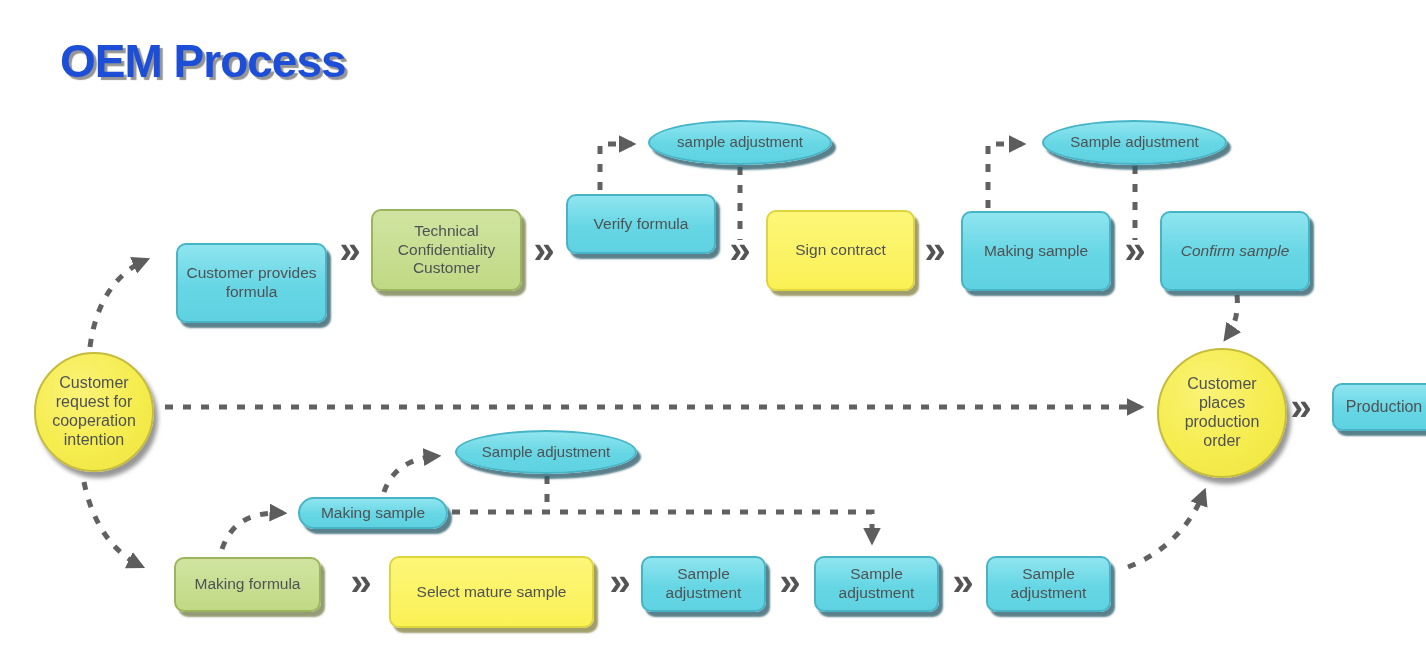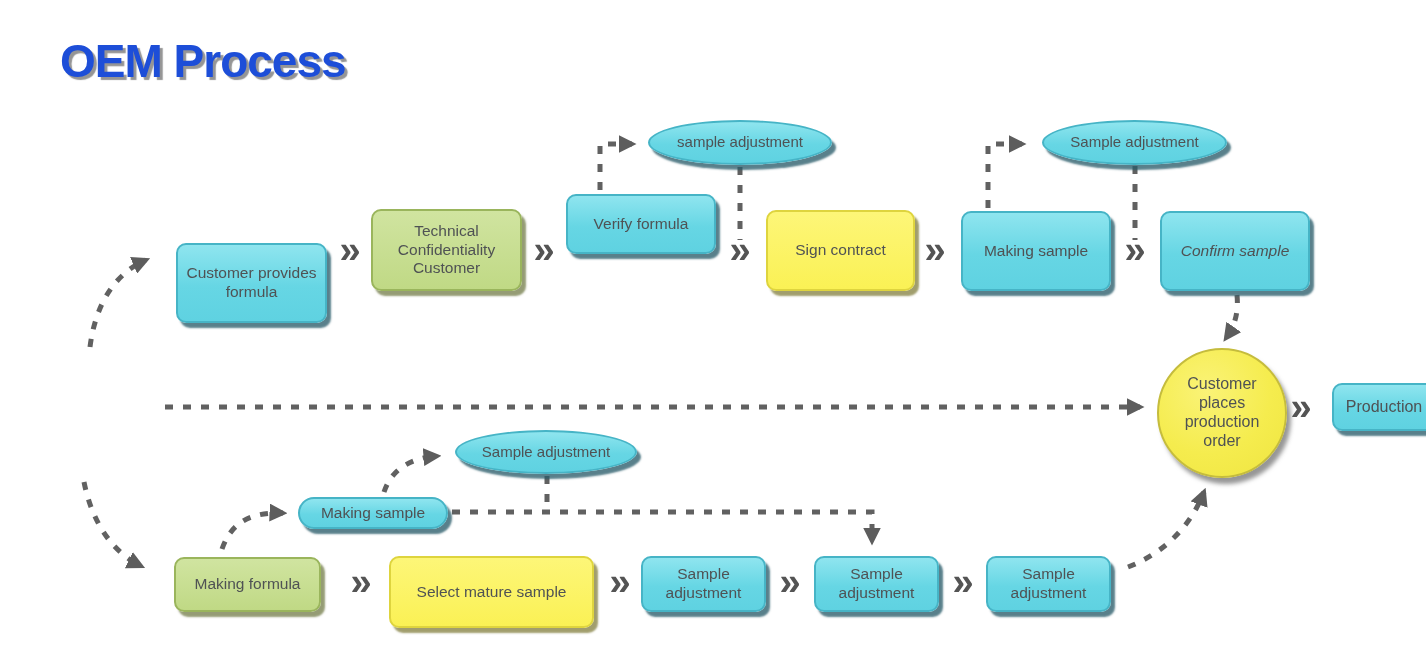--- a/index.html
+++ b/index.html
@@ -79,20 +79,21 @@
       <path d="M 222 549 C 232 520 254 512 283 513" marker-end="url(#arr)"></path>
       <path d="M 384 492 C 392 468 412 458 437 456" marker-end="url(#arr)"></path>
       <path d="M 452 512 H 872 V 541" marker-end="url(#arr)"></path>
       <path d="M 547 476 V 510"></path>
       <path d="M 1128 567 C 1162 554 1190 528 1204 492" marker-end="url(#arr)"></path>
     </g>
   </svg>
 
   <div class="title">OEM Process</div>
 
+  <div class="circle" style="left:34px;top:352px;width:120px;height:120px;">Customer request for cooperation intention</div>
   <div class="circle" style="left:1157px;top:348px;width:130px;height:130px;text-align:center;">Customer places production order</div>
 
   <div class="node c-cyan" style="left:176px;top:211px;width:151px;height:80px;margin-top:32px;">Customer provides formula</div>
   <div class="node c-green" style="left:371px;top:209px;width:151px;height:82px;">Technical Confidentiality Customer</div>
   <div class="node c-cyan" style="left:566px;top:194px;width:150px;height:60px;">Verify formula</div>
   <div class="node c-yellow" style="left:766px;top:210px;width:149px;height:81px;">Sign contract</div>
   <div class="node c-cyan" style="left:961px;top:211px;width:150px;height:80px;">Making sample</div>
   <div class="node c-cyan" style="left:1160px;top:211px;width:150px;height:80px;font-style:italic;">Confirm sample</div>
 
   <div class="node c-cyan ellipse" style="left:648px;top:120px;width:184px;height:45px;">sample adjustment</div>

